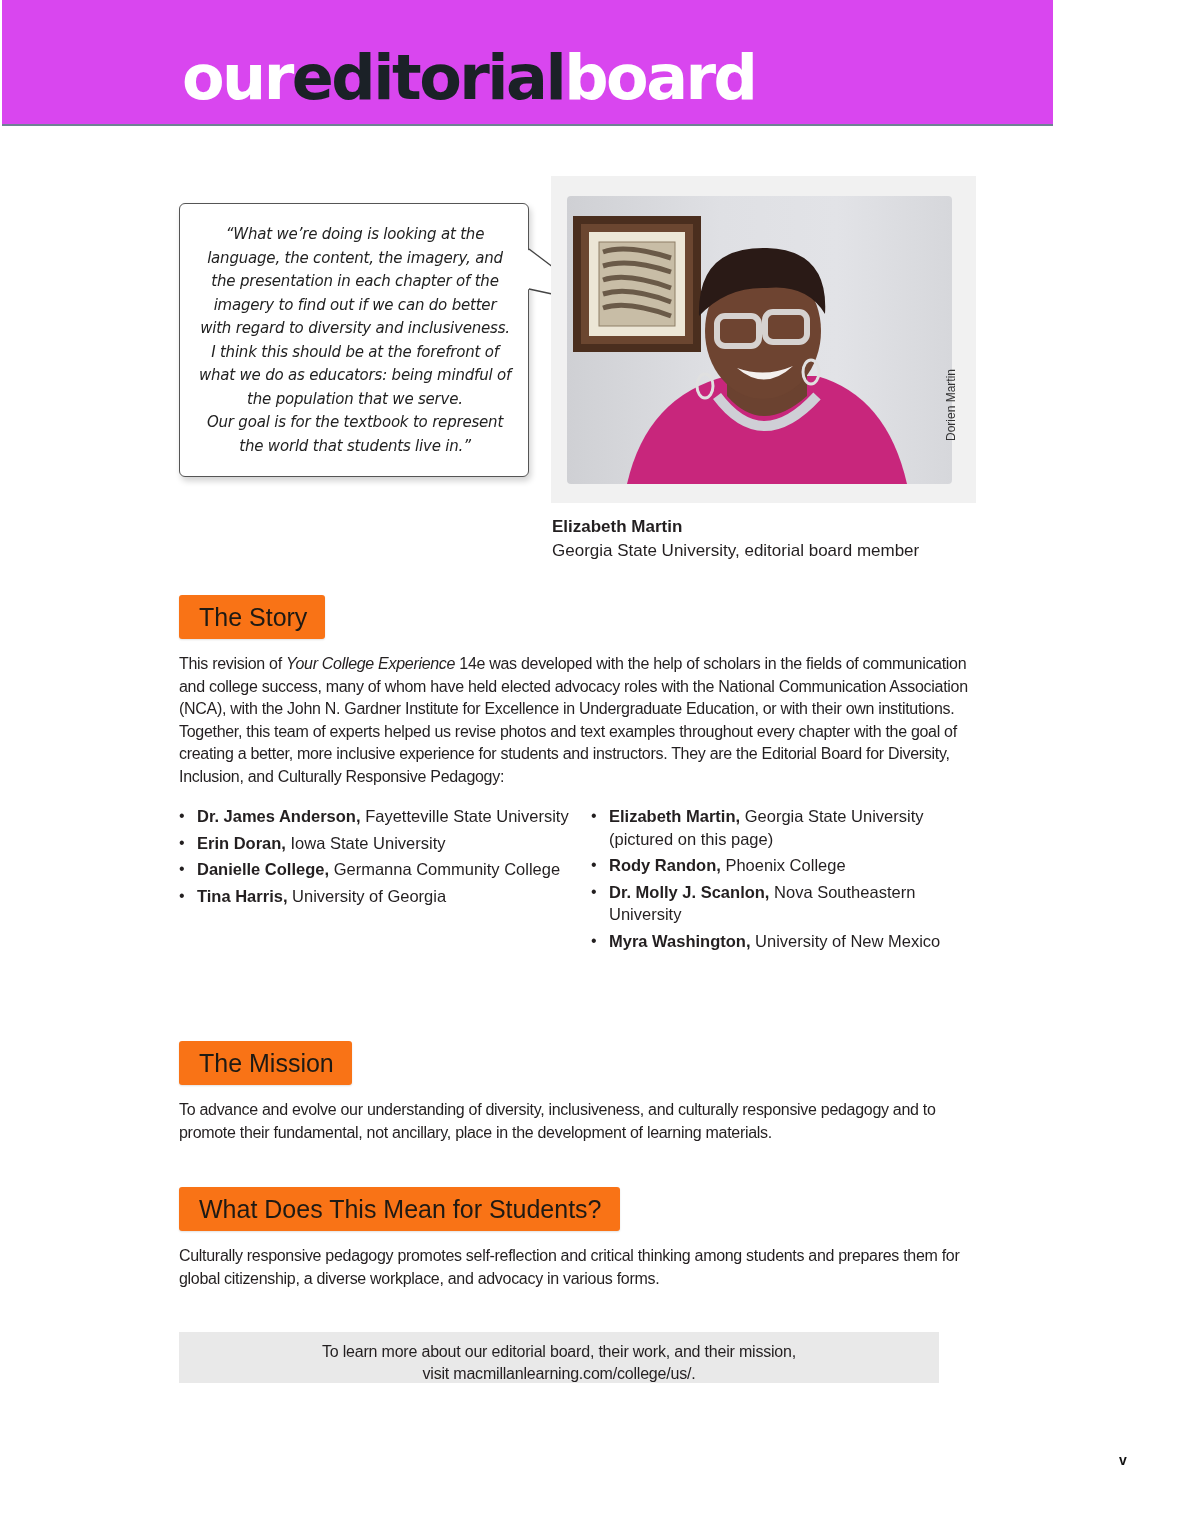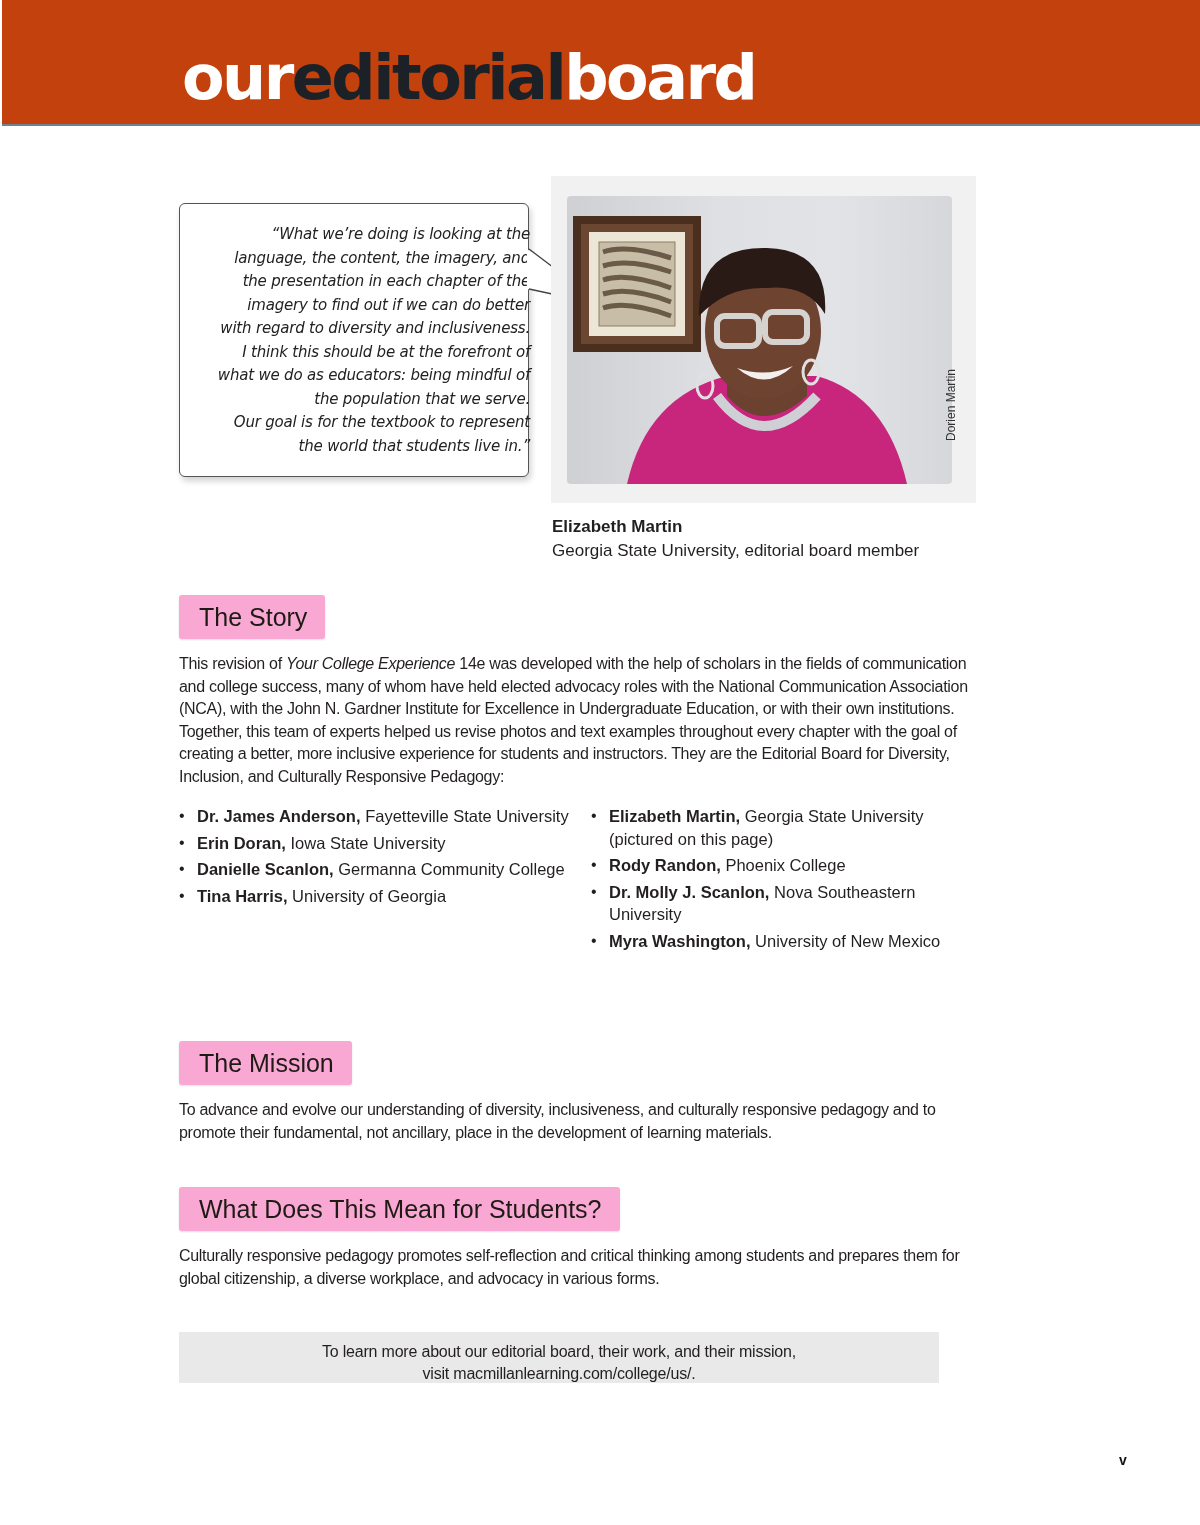--- a/index.html
+++ b/index.html
@@ -3,42 +3,42 @@
 <meta charset="utf-8">
 <style>
   html, body { margin: 0; padding: 0; }
   body {
     width: 1200px; height: 1525px; position: relative; overflow: hidden;
     background: #ffffff;
     font-family: "Liberation Sans", "DejaVu Sans", sans-serif;
     color: #231f20;
   }
   .header {
-    position: absolute; left: 2px; top: 0; width: 1198px; height: 124px;
-    background: #c2410c; border-bottom: 2px solid #6f8294;
+    position: absolute; left: 2px; top: 0; width: 1051px; height: 124px;
+    background: #d946ef; border-bottom: 2px solid #6f8294;
   }
   .page-title {
     position: absolute; left: 180px; top: 40px; margin: 0;
     font-family: "DejaVu Sans", sans-serif; font-weight: bold;
     font-size: 62px; letter-spacing: -2.5px; line-height: 76px;
   }
   .page-title .w { color: #ffffff; }
   .page-title .d { color: #1b2127; }
 
   
   .bubble {
     position: absolute; left: 179px; top: 203px; width: 350px; height: 274px;
     background: #fff; border: 1.5px solid #555; border-radius: 6px;
     box-shadow: 2px 4px 6px rgba(0,0,0,0.18);
     box-sizing: border-box;
   }
   .bubble-tail { position: absolute; left: 527px; top: 245px; width: 80px; height: 70px; }
   .quote-text {
     position: absolute; left: 0; top: 19px; width: 350px; margin: 0;
-    text-align: right;
+    text-align: center;
     font-family: "DejaVu Sans", sans-serif; font-style: italic;
     font-size: 15px; line-height: 23.5px; color: #222; letter-spacing: -0.2px;
   }
 
   
   .photo-frame {
     position: absolute; left: 551px; top: 176px; width: 425px; height: 327px;
     background: #f1f1f1;
   }
   .photo {
@@ -53,21 +53,21 @@
   .caption-name {
     position: absolute; left: 552px; top: 517px; font-weight: bold; font-size: 17px; color: #231f20;
   }
   .caption-role {
     position: absolute; left: 552px; top: 541px; font-size: 17px; color: #231f20;
   }
 
   
   .sec-head {
     position: absolute; left: 179px; height: 44px;
-    background: #f9a8d4; border-radius: 3px;
+    background: #f97316; border-radius: 3px;
     box-shadow: 0 1px 2px rgba(0,0,0,0.12);
     font-size: 25px; line-height: 44px; color: #1e1a14; padding: 0 18px 0 20px;
     box-sizing: border-box; white-space: nowrap;
   }
   .body-text {
     position: absolute; left: 179px; width: 805px; margin: 0;
     font-size: 16px; line-height: 22.5px; color: #231f20; letter-spacing: -0.3px;
   }
 
   ul.members { position: absolute; margin: 0; padding: 0; list-style: none; font-size: 16.5px; line-height: 22.5px; color: #231f20; }
@@ -147,21 +147,21 @@
 </div>
 <div class="caption-name">Elizabeth Martin</div>
 <div class="caption-role">Georgia State University, editorial board member</div>
 
 <div class="sec-head" style="top:595px;">The Story</div>
 <p class="body-text" style="top:653px;"><span>This revision of </span><i>Your College Experience</i><span> 14e was developed with the help of scholars in the fields of communication and college success, many of whom have held elected advocacy roles with the National Communication Association (NCA), with the John N. Gardner Institute for Excellence in Undergraduate Education, or with their own institutions. Together, this team of experts helped us revise photos and text examples throughout every chapter with the goal of creating a better, more inclusive experience for students and instructors. They are the Editorial Board for Diversity, Inclusion, and Culturally Responsive Pedagogy:</span></p>
 
 <ul class="members" style="left:179px; top:805px; width:390px;">
   <li><span class="name">Dr. James Anderson,</span><span> Fayetteville State University</span></li>
   <li><span class="name">Erin Doran,</span><span> Iowa State University</span></li>
-  <li><span class="name">Danielle Scanlon,</span><span> Germanna Community College</span></li>
+  <li><span class="name">Danielle College,</span><span> Germanna Community College</span></li>
   <li><span class="name">Tina Harris,</span><span> University of Georgia</span></li>
 </ul>
 
 <ul class="members" style="left:591px; top:805px; width:380px;">
   <li><span class="name">Elizabeth Martin,</span><span> Georgia State University (pictured on this page)</span></li>
   <li><span class="name">Rody Randon,</span><span> Phoenix College</span></li>
   <li><span class="name">Dr. Molly J. Scanlon,</span><span> Nova Southeastern University</span></li>
   <li><span class="name">Myra Washington,</span><span> University of New Mexico</span></li>
 </ul>
 

